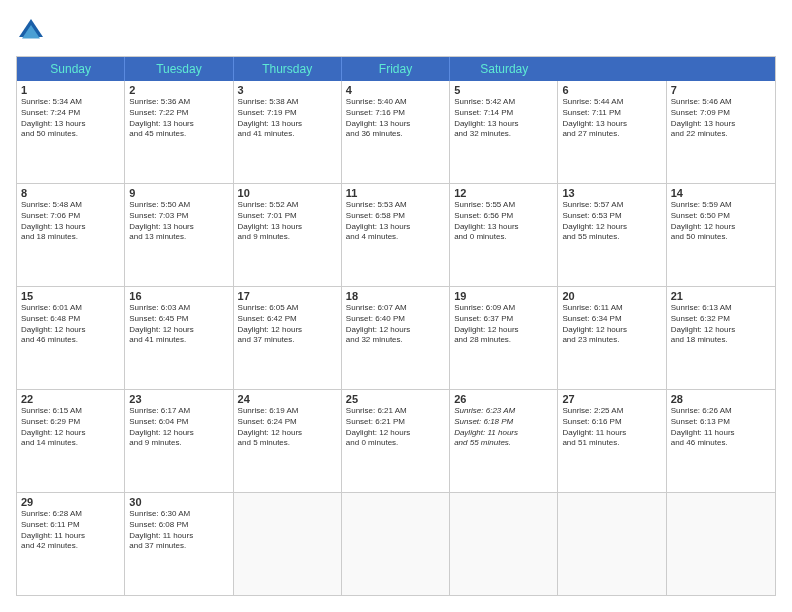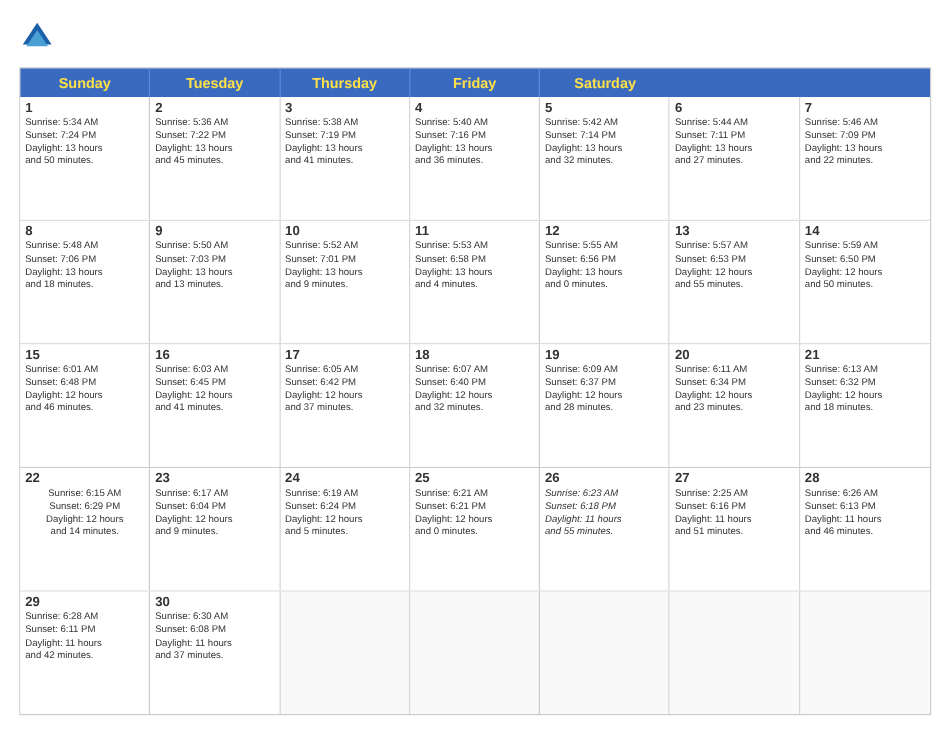--- a/index.html
+++ b/index.html
@@ -58,23 +58,23 @@
       display: flex;
       flex-direction: column;
       border: 1px solid #ccc;
     }
     .cal-header {
       display: grid;
       grid-template-columns: repeat(7, 1fr);
       background: #3a6abf;
     }
     .cal-header-cell {
-      color: #fde047;
+      color: #5eead4;
       font-size: 12px;
-      font-weight: bold;
+      font-weight: normal;
       padding: 5px 4px;
       text-align: center;
       border-right: 1px solid #5a8adf;
     }
     .cal-header-cell:last-child { border-right: none; }
     .cal-body {
       flex: 1;
       display: flex;
       flex-direction: column;
     }
@@ -286,21 +286,21 @@
             <span class="day-num">21</span>
             <div class="day-info" style="white-space: pre-line;">Sunrise: 6:13 AM
 Sunset: 6:32 PM
 Daylight: 12 hours
 and 18 minutes.</div>
           </div>
         </div>
         <div class="cal-row">
           <div class="cal-cell">
             <span class="day-num">22</span>
-            <div class="day-info" style="white-space: pre-line; text-align: center;">Sunrise: 6:15 AM
+            <div class="day-info" style="white-space: pre-line;">Sunrise: 6:15 AM
 Sunset: 6:29 PM
 Daylight: 12 hours
 and 14 minutes.</div>
           </div>
           <div class="cal-cell">
             <span class="day-num">23</span>
             <div class="day-info" style="white-space: pre-line;">Sunrise: 6:17 AM
 Sunset: 6:04 PM
 Daylight: 12 hours
 and 9 minutes.</div>

